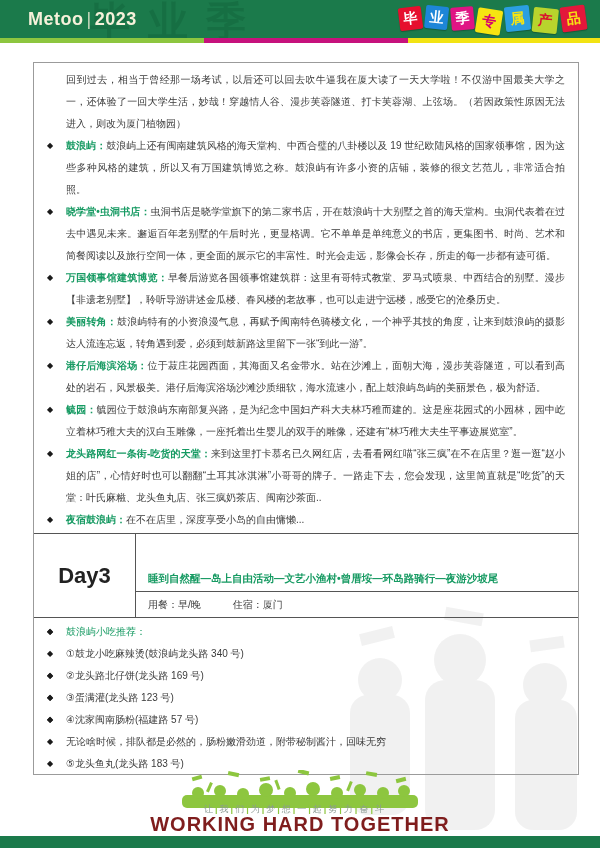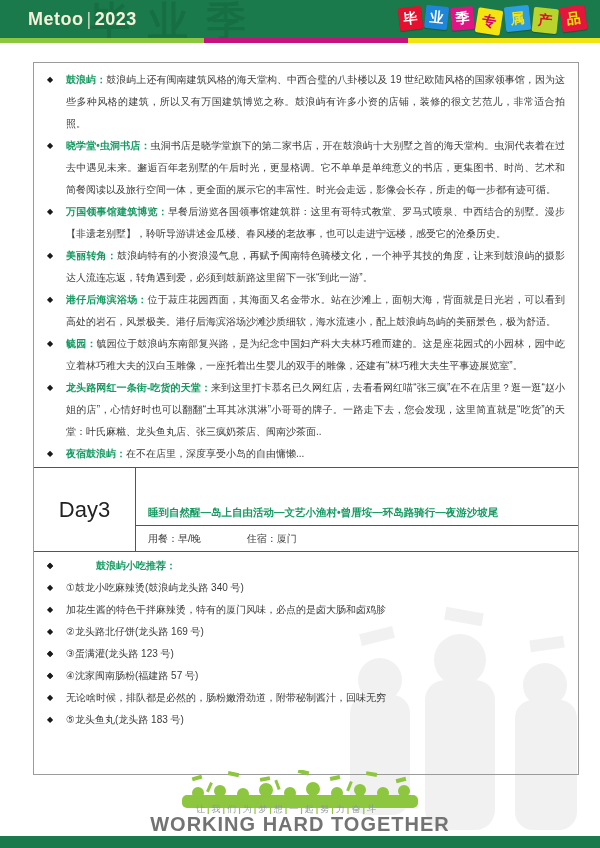--- a/index.html
+++ b/index.html
@@ -21,35 +21,35 @@
   .tile:nth-child(6){transform:rotate(6deg) translateY(2px);width:25px;height:25px;}
   .tile:nth-child(7){transform:rotate(-8deg);width:25px;height:25px;}
   .stripe{position:absolute;left:0;top:38px;width:600px;height:5px;display:flex;}
   .stripe div{height:5px;}
 
   
   .content-box{position:absolute;left:33px;top:62px;width:546px;height:713px;border:1px solid #9b9b9b;box-sizing:border-box;padding-top:6px;background:transparent;}
   .tline{position:relative;margin:0;padding:0 13px 0 32px;font-size:10px;line-height:22px;color:#3b3b3b;text-align:justify;}
   .diamond{position:absolute;left:13px;top:0;font-size:8px;color:#1a1a1a;line-height:22px;}
   .b-label{color:#169a62;font-weight:bold;}
-  .green-em{color:#169a62;font-weight:bold;margin-left:30px;}
+  .green-em{color:#169a62;font-weight:normal;}
 
   
   .day3{display:flex;border-top:1px solid #555;border-bottom:1px solid #555;margin-top:2px;}
-  .day3-left{width:101px;border-right:1px solid #555;display:flex;align-items:center;justify-content:center;font-size:22px;font-weight:normal;color:#222;}
+  .day3-left{width:101px;border-right:1px solid #555;display:flex;align-items:center;justify-content:center;font-size:22px;font-weight:bold;color:#222;}
   .day3-right{flex:1;margin-top:32px;}
   .day3-title{height:25px;line-height:25px;border-bottom:1px solid #555;color:#169a62;font-weight:bold;font-size:10.5px;padding-left:12px;white-space:nowrap;overflow:hidden;}
-  .day3-meta{height:25px;line-height:25px;padding-left:12px;font-size:10px;color:#3b3b3b;display:flex;gap:46px;}
+  .day3-meta{height:25px;line-height:25px;padding-left:12px;font-size:10px;color:#3b3b3b;display:flex;gap:32px;}
   .day3-items{margin-top:3px;}
 
   
   .grads{position:absolute;left:50%;transform:translateX(-50%);top:770px;}
-  .slogan-cn{position:absolute;left:0;top:803px;width:573px;text-align:center;font-size:9px;letter-spacing:1px;color:#8b9a93;}
+  .slogan-cn{position:absolute;left:8px;top:803px;width:573px;text-align:center;font-size:9px;letter-spacing:1px;color:#8b9a93;}
   .slogan-cn .sep{color:#8dc63f;padding:0 1px;font-weight:bold;}
-  .slogan-en{position:absolute;left:0;top:813px;width:600px;text-align:center;font-size:20px;font-weight:800;color:#737373;letter-spacing:1px;}
+  .slogan-en{position:absolute;left:0;top:813px;width:600px;text-align:center;font-size:20px;font-weight:800;color:#7f1d1d;letter-spacing:1px;}
   .bottom-bar{position:absolute;left:0;bottom:0;width:600px;height:12px;background:#1b7a4b;}
 
   .watermark{position:absolute;right:-20px;top:590px;opacity:.06;pointer-events:none;}
 </style>
 </head>
 <body>
 
 <div class="page">
 
   <div class="topbar">
@@ -81,47 +81,48 @@
         <rect x="105" y="90" width="70" height="150" rx="20"></rect>
       <circle cx="225" cy="95" r="22"></circle>
         <rect x="195" y="110" width="62" height="130" rx="18"></rect>
       <rect x="40" y="40" width="34" height="12" transform="rotate(-14 57 46)"></rect>
       <rect x="125" y="20" width="38" height="13" transform="rotate(10 144 26)"></rect>
       <rect x="210" y="48" width="34" height="12" transform="rotate(-8 227 54)"></rect>
     </g>
   </svg>
 
   <div class="content-box">
+    <p class="tline">回到过去，相当于曾经那一场考试，以后还可以回去吹牛逼我在厦大读了一天大学啦！不仅游中国最美大学之一，还体验了一回大学生活，妙哉！穿越情人谷、漫步芙蓉隧道、打卡芙蓉湖、上弦场。（若因政策性原因无法进入，则改为厦门植物园）</p>
     <div id="bullet-list">
         <div class="tline"><span class="diamond">◆</span><span class="b-label">鼓浪屿：</span><span>鼓浪屿上还有闽南建筑风格的海天堂构、中西合璧的八卦楼以及 19 世纪欧陆风格的国家领事馆，因为这些多种风格的建筑，所以又有万国建筑博览之称。鼓浪屿有许多小资的店铺，装修的很文艺范儿，非常适合拍照。</span></div>
         <div class="tline"><span class="diamond">◆</span><span class="b-label">晓学堂•虫洞书店：</span><span>虫洞书店是晓学堂旗下的第二家书店，开在鼓浪屿十大别墅之首的海天堂构。虫洞代表着在过去中遇见未来。邂逅百年老别墅的午后时光，更显格调。它不单单是单纯意义的书店，更集图书、时尚、艺术和简餐阅读以及旅行空间一体，更全面的展示它的丰富性。时光会走远，影像会长存，所走的每一步都有迹可循。</span></div>
         <div class="tline"><span class="diamond">◆</span><span class="b-label">万国领事馆建筑博览：</span><span>早餐后游览各国领事馆建筑群：这里有哥特式教堂、罗马式喷泉、中西结合的别墅。漫步【非遗老别墅】，聆听导游讲述金瓜楼、春风楼的老故事，也可以走进宁远楼，感受它的沧桑历史。</span></div>
         <div class="tline"><span class="diamond">◆</span><span class="b-label">美丽转角：</span><span>鼓浪屿特有的小资浪漫气息，再赋予闽南特色骑楼文化，一个神乎其技的角度，让来到鼓浪屿的摄影达人流连忘返，转角遇到爱，必须到鼓新路这里留下一张“到此一游”。</span></div>
-        <div class="tline"><span class="diamond">◆</span><span class="b-label">港仔后海滨浴场：</span><span>位于菽庄花园西面，其海面又名金带水。站在沙滩上，面朝大海，背面就是日光岩，可以看到高处的岩石，风景极美。港仔后海滨浴场沙滩沙质细软，海水流速小，配上鼓浪屿岛屿的美丽景色，极为舒适。</span></div>
+        <div class="tline"><span class="diamond">◆</span><span class="b-label">港仔后海滨浴场：</span><span>位于菽庄花园西面，其海面又名金带水。站在沙滩上，面朝大海，漫步芙蓉隧道，可以看到高处的岩石，风景极美。港仔后海滨浴场沙滩沙质细软，海水流速小，配上鼓浪屿岛屿的美丽景色，极为舒适。</span></div>
         <div class="tline"><span class="diamond">◆</span><span class="b-label">毓园：</span><span>毓园位于鼓浪屿东南部复兴路，是为纪念中国妇产科大夫林巧稚而建的。这是座花园式的小园林，园中屹立着林巧稚大夫的汉白玉雕像，一座托着出生婴儿的双手的雕像，还建有“林巧稚大夫生平事迹展览室”。</span></div>
         <div class="tline"><span class="diamond">◆</span><span class="b-label">龙头路网红一条街-吃货的天堂：</span><span>来到这里打卡慕名已久网红店，去看看网红喵“张三疯”在不在店里？逛一逛“赵小姐的店”，心情好时也可以翻翻“土耳其冰淇淋”小哥哥的牌子。一路走下去，您会发现，这里简直就是“吃货”的天堂：叶氏麻糍、龙头鱼丸店、张三疯奶茶店、闽南沙茶面..</span></div>
         <div class="tline"><span class="diamond">◆</span><span class="b-label">夜宿鼓浪屿：</span><span>在不在店里，深度享受小岛的自由慵懒...</span></div>
       </div>
 
     <div class="day3">
       <div class="day3-left">Day3</div>
       <div class="day3-right">
         <div class="day3-title">睡到自然醒—岛上自由活动—文艺小渔村•曾厝垵—环岛路骑行—夜游沙坡尾</div>
         <div class="day3-meta">
           <span>用餐：早/晚</span>
           <span>住宿：厦门</span>
         </div>
       </div>
     </div>
 
     <div class="day3-items" id="day3-items">
         <div class="tline"><span class="diamond">◆</span></div>
         <div class="tline"><span class="diamond">◆</span><span class="green-em">鼓浪屿小吃推荐：</span></div>
         <div class="tline"><span class="diamond">◆</span><span>①鼓龙小吃麻辣烫(鼓浪屿龙头路 340 号)</span></div>
-        <div class="tline"><span class="diamond">◆</span><span>加花生酱的特色干拌麻辣烫，特有的厦门风味，必点的是卤大肠和卤鸡胗</span></div>
+        <div class="tline"><span class="diamond">◆</span></div>
         <div class="tline"><span class="diamond">◆</span><span>②龙头路北仔饼(龙头路 169 号)</span></div>
         <div class="tline"><span class="diamond">◆</span></div>
         <div class="tline"><span class="diamond">◆</span><span>③蛋满灌(龙头路 123 号)</span></div>
         <div class="tline"><span class="diamond">◆</span></div>
         <div class="tline"><span class="diamond">◆</span><span>④沈家闽南肠粉(福建路 57 号)</span></div>
         <div class="tline"><span class="diamond">◆</span><span>无论啥时候，排队都是必然的，肠粉嫩滑劲道，附带秘制酱汁，回味无穷</span></div>
         <div class="tline"><span class="diamond">◆</span><span>⑤龙头鱼丸(龙头路 183 号)</span></div>
       </div>
   </div>
 

